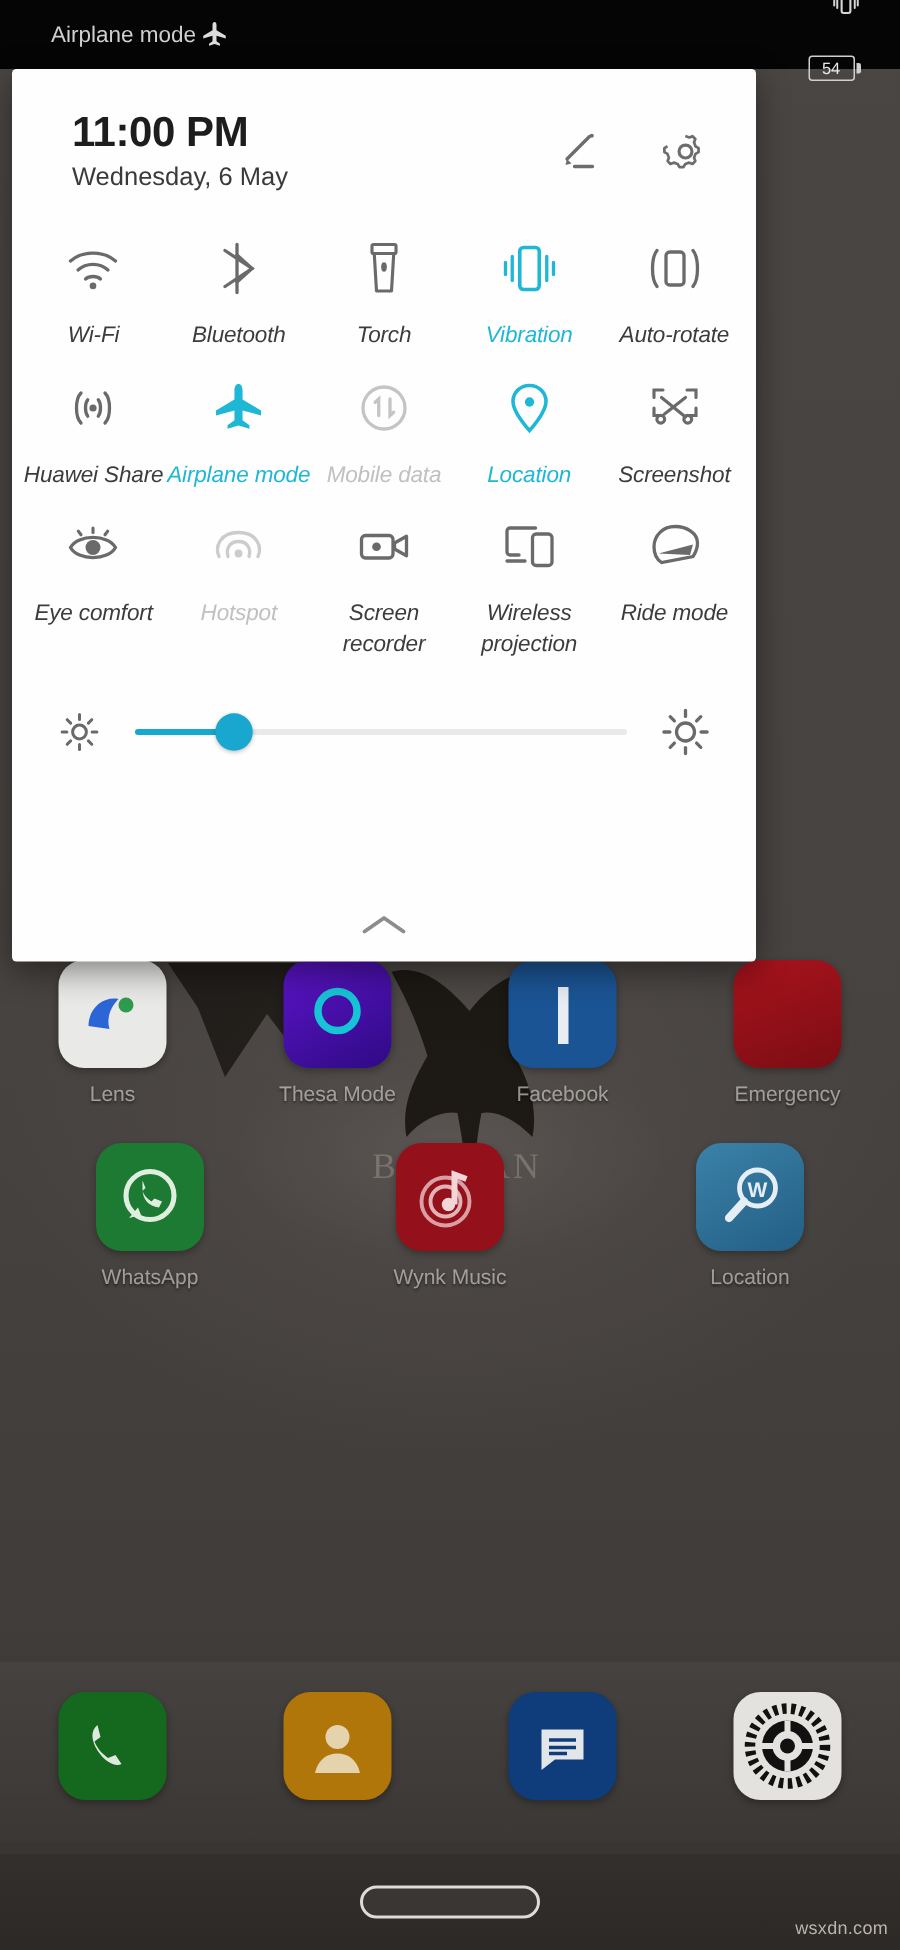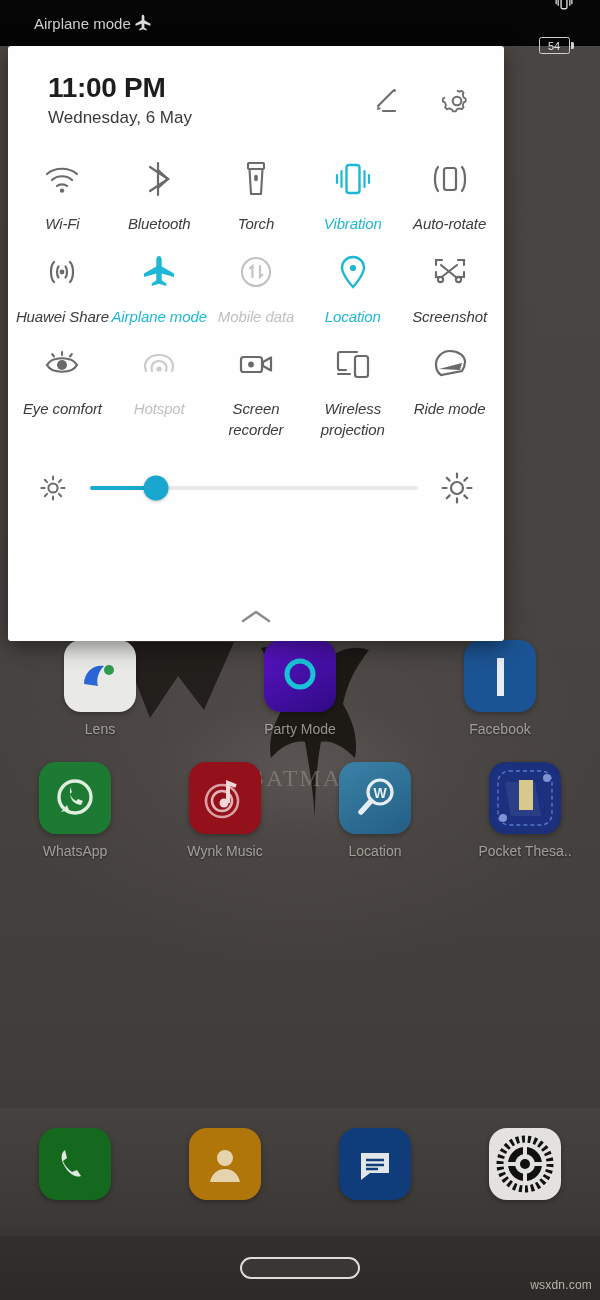--- a/index.html
+++ b/index.html
@@ -189,29 +189,33 @@
       </svg>
     </div>
     <div class="app-label">Lens</div>
   </div>
   <div class="app-cell">
     <div class="app-icon" style="background:linear-gradient(150deg,#5c14c9,#2f0a84)">
       <svg width="48" height="48" viewBox="0 0 48 48">
         <circle cx="24" cy="22" r="13" fill="none" stroke="#17c4d6" stroke-width="5"></circle>
       </svg>
     </div>
-    <div class="app-label">Party Mode</div>
+    <div class="app-label">Thesa Mode</div>
   </div>
   <div class="app-cell">
     <div class="app-icon" style="background:#1b5494">
       <svg width="48" height="48" viewBox="0 0 48 48">
         <rect x="21" y="6" width="7" height="38" fill="#e8edf3"></rect>
       </svg>
     </div>
     <div class="app-label">Facebook</div>
+  </div>
+  <div class="app-cell">
+    <div class="app-icon" style="background:linear-gradient(160deg,#a8131c,#7d0d14)"></div>
+    <div class="app-label">Emergency</div>
   </div>
 </div>
 
 <div class="app-row" id="row2">
   <div class="app-cell">
     <div class="app-icon" style="background:#1d7a33">
       <svg width="52" height="52" viewBox="0 0 52 52">
         <circle cx="26" cy="25" r="16" fill="none" stroke="#dfeede" stroke-width="3.4"></circle>
         <path d="M12 40 L18 33 L20 38 Z" fill="#dfeede"></path>
         <path d="M21 20 c0 8 4 12 11 13 l2-4 -5-2 -2 2 c-3-2-5-4-6-7 l2-2 -2-5 z" fill="#dfeede"></path>
@@ -232,33 +236,20 @@
   </div>
   <div class="app-cell">
     <div class="app-icon" style="background:linear-gradient(150deg,#3b82a8,#235e85)">
       <svg width="52" height="52" viewBox="0 0 52 52">
         <circle cx="31" cy="20" r="12" fill="none" stroke="#e4eef4" stroke-width="3.2"></circle>
         <path d="M22 29 L12 40" stroke="#e4eef4" stroke-width="5.5" stroke-linecap="round"></path>
         <text x="31" y="26" font-size="14" font-family="Liberation Sans, sans-serif" font-weight="bold" fill="#e4eef4" text-anchor="middle">W</text>
       </svg>
     </div>
     <div class="app-label">Location</div>
-  </div>
-  <div class="app-cell">
-    <div class="app-icon" style="background:#1b2f7a">
-      <svg width="72" height="72" viewBox="0 0 72 72">
-        <rect x="4" y="4" width="64" height="64" rx="14" fill="#1b307e"></rect>
-        <rect x="9" y="9" width="54" height="54" rx="11" fill="none" stroke="#5a78c8" stroke-width="1.4" stroke-dasharray="4 3"></rect>
-        <path d="M16 20 h30 l6 34 H22 Z" fill="#2b3f86"></path>
-        <rect x="30" y="18" width="14" height="30" fill="#d8c98a"></rect>
-        <circle cx="58" cy="16" r="4" fill="#7f93d4"></circle>
-        <circle cx="14" cy="56" r="4" fill="#7f93d4"></circle>
-      </svg>
-    </div>
-    <div class="app-label">Pocket Thesa..</div>
   </div>
 </div>
 
 <div id="dockbg"></div>
 <div class="app-row" id="dock">
   <div class="app-cell">
     <div class="app-icon" style="background:#14691f">
       <svg width="48" height="48" viewBox="0 0 48 48">
         <path d="M14 10 c-4 3 -5 9 0 17 c5 8 12 11 16 9 l-4 -6 -5 2 c-4 -3 -7 -6 -9 -11 l4 -3 z" fill="#dfe8de"></path>
       </svg>

